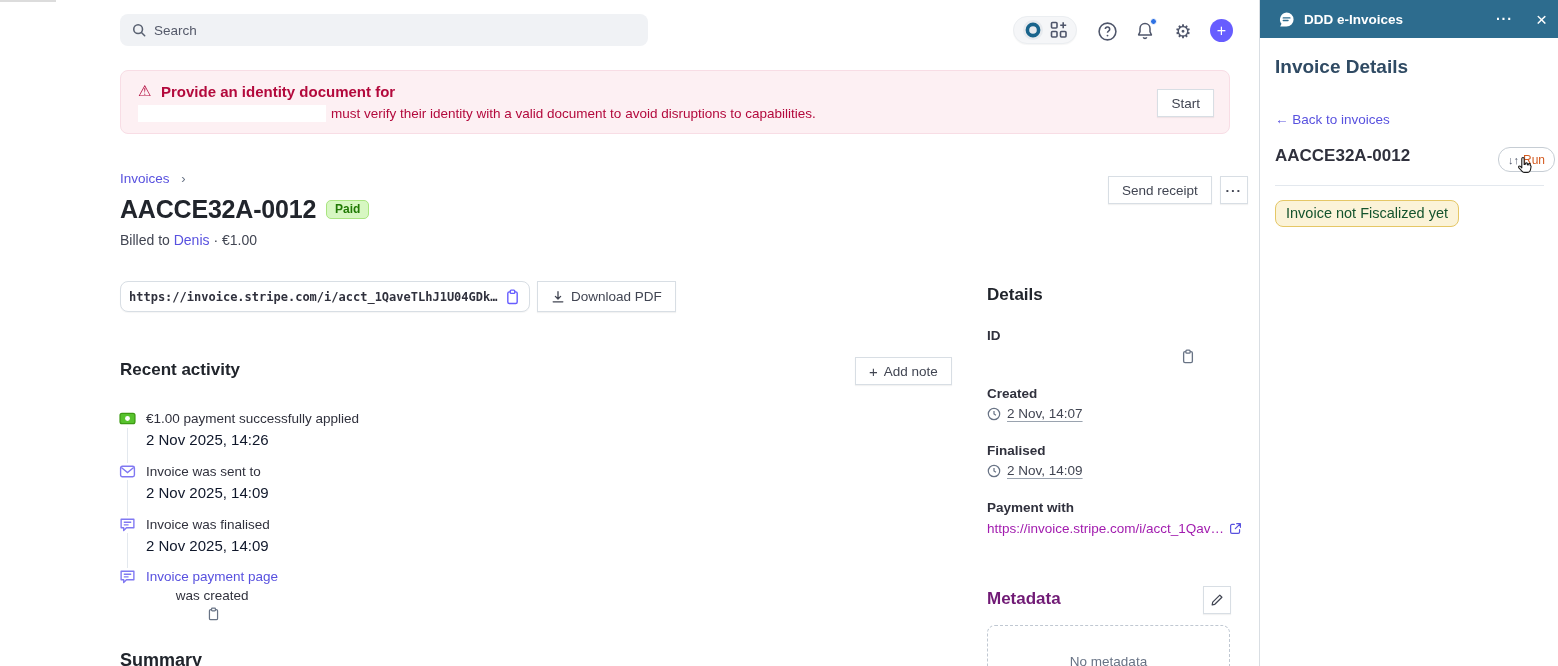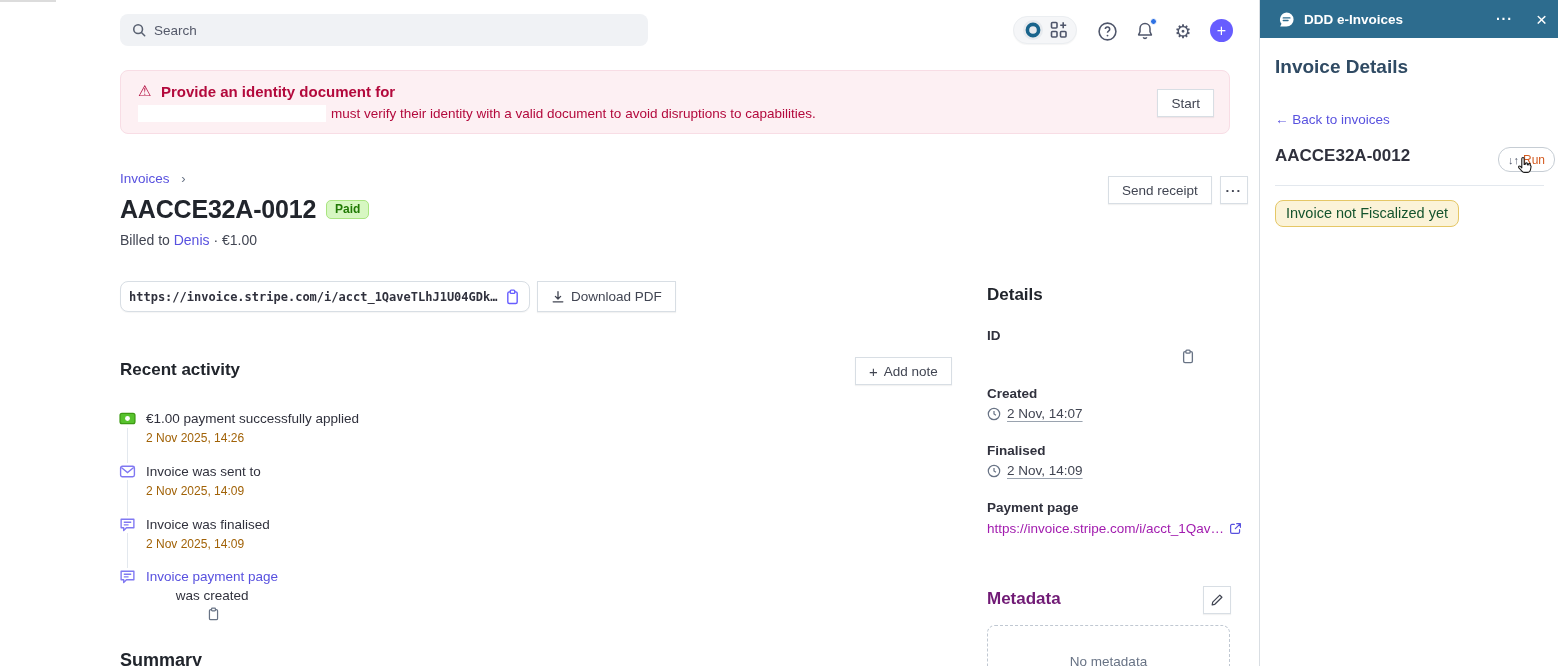--- a/index.html
+++ b/index.html
@@ -53,21 +53,21 @@
 
   
   .ra-title { position:absolute; left:120px; top:360px; font-size:17px; font-weight:700; color:#21252c; }
   .add-note-btn { position:absolute; left:855px; top:357px; }
   .plus-small { font-size:15px; color:#414552; font-weight:400; }
 
   .act-line { position:absolute; left:127px; top:428px; width:1px; height:148px; background:#e3e8ee; }
   .act-icon { position:absolute; left:119px; width:17px; height:17px; background:#fff; }
   .act-text { position:absolute; left:146px; font-size:13.5px; color:#30313d; }
   .act-text a { color:#5851df; text-decoration:none; cursor:pointer; }
-  .act-time { position:absolute; left:146px; font-size:12px; color:#a16207; }
+  .act-time { position:absolute; left:146px; font-size:15px; color:#0f172a; }
 
   
   .dt-title { position:absolute; left:987px; top:285px; font-size:17px; font-weight:700; color:#21252c; }
   .dt-label { position:absolute; left:987px; font-size:13.5px; font-weight:700; color:#30313d; }
   .dt-row { position:absolute; left:987px; display:flex; align-items:center; gap:6px; font-size:13.5px; color:#414552; }
   .dt-date { text-decoration:underline; text-underline-offset:3px; text-decoration-color:#9aa3af; cursor:default; }
   .dt-link { position:absolute; left:987px; font-size:13.5px; color:#a21caf; text-decoration:none; display:flex; align-items:center; gap:5px; cursor:pointer; }
   .id-copy { position:absolute; left:1181px; top:349px; cursor:pointer; }
 
   .md-title { position:absolute; left:987px; top:589px; font-size:17px; font-weight:700; color:#701a75; }
@@ -281,21 +281,21 @@
   <div class="dt-row" style="top:463px;">
     <span>
       <svg width="14" height="14" viewBox="0 0 16 16" fill="none" stroke="#687385" stroke-width="1.4">
           <circle cx="8" cy="8" r="6.5"></circle>
           <path d="M8 4.5V8l2.2 1.5"></path>
         </svg>
     </span>
     <span class="dt-date">2 Nov, 14:09</span>
   </div>
 
-  <div class="dt-label" style="top:500px;">Payment page</div>
+  <div class="dt-label" style="top:500px;">Payment with</div>
   <a class="dt-link" style="top:521px;">
     <span>https://invoice.stripe.com/i/acct_1Qav…</span>
     <span>
       <svg width="13" height="13" viewBox="0 0 16 16" fill="none" stroke="#5851df" stroke-width="1.5" stroke-linecap="round" stroke-linejoin="round">
           <path d="M6.5 3H3.6A1.6 1.6 0 0 0 2 4.6v7.8A1.6 1.6 0 0 0 3.6 14h7.8a1.6 1.6 0 0 0 1.6-1.6V9.5"></path>
           <path d="M9.5 2H14v4.5M14 2 7.8 8.2"></path>
         </svg>
     </span>
   </a>
 

